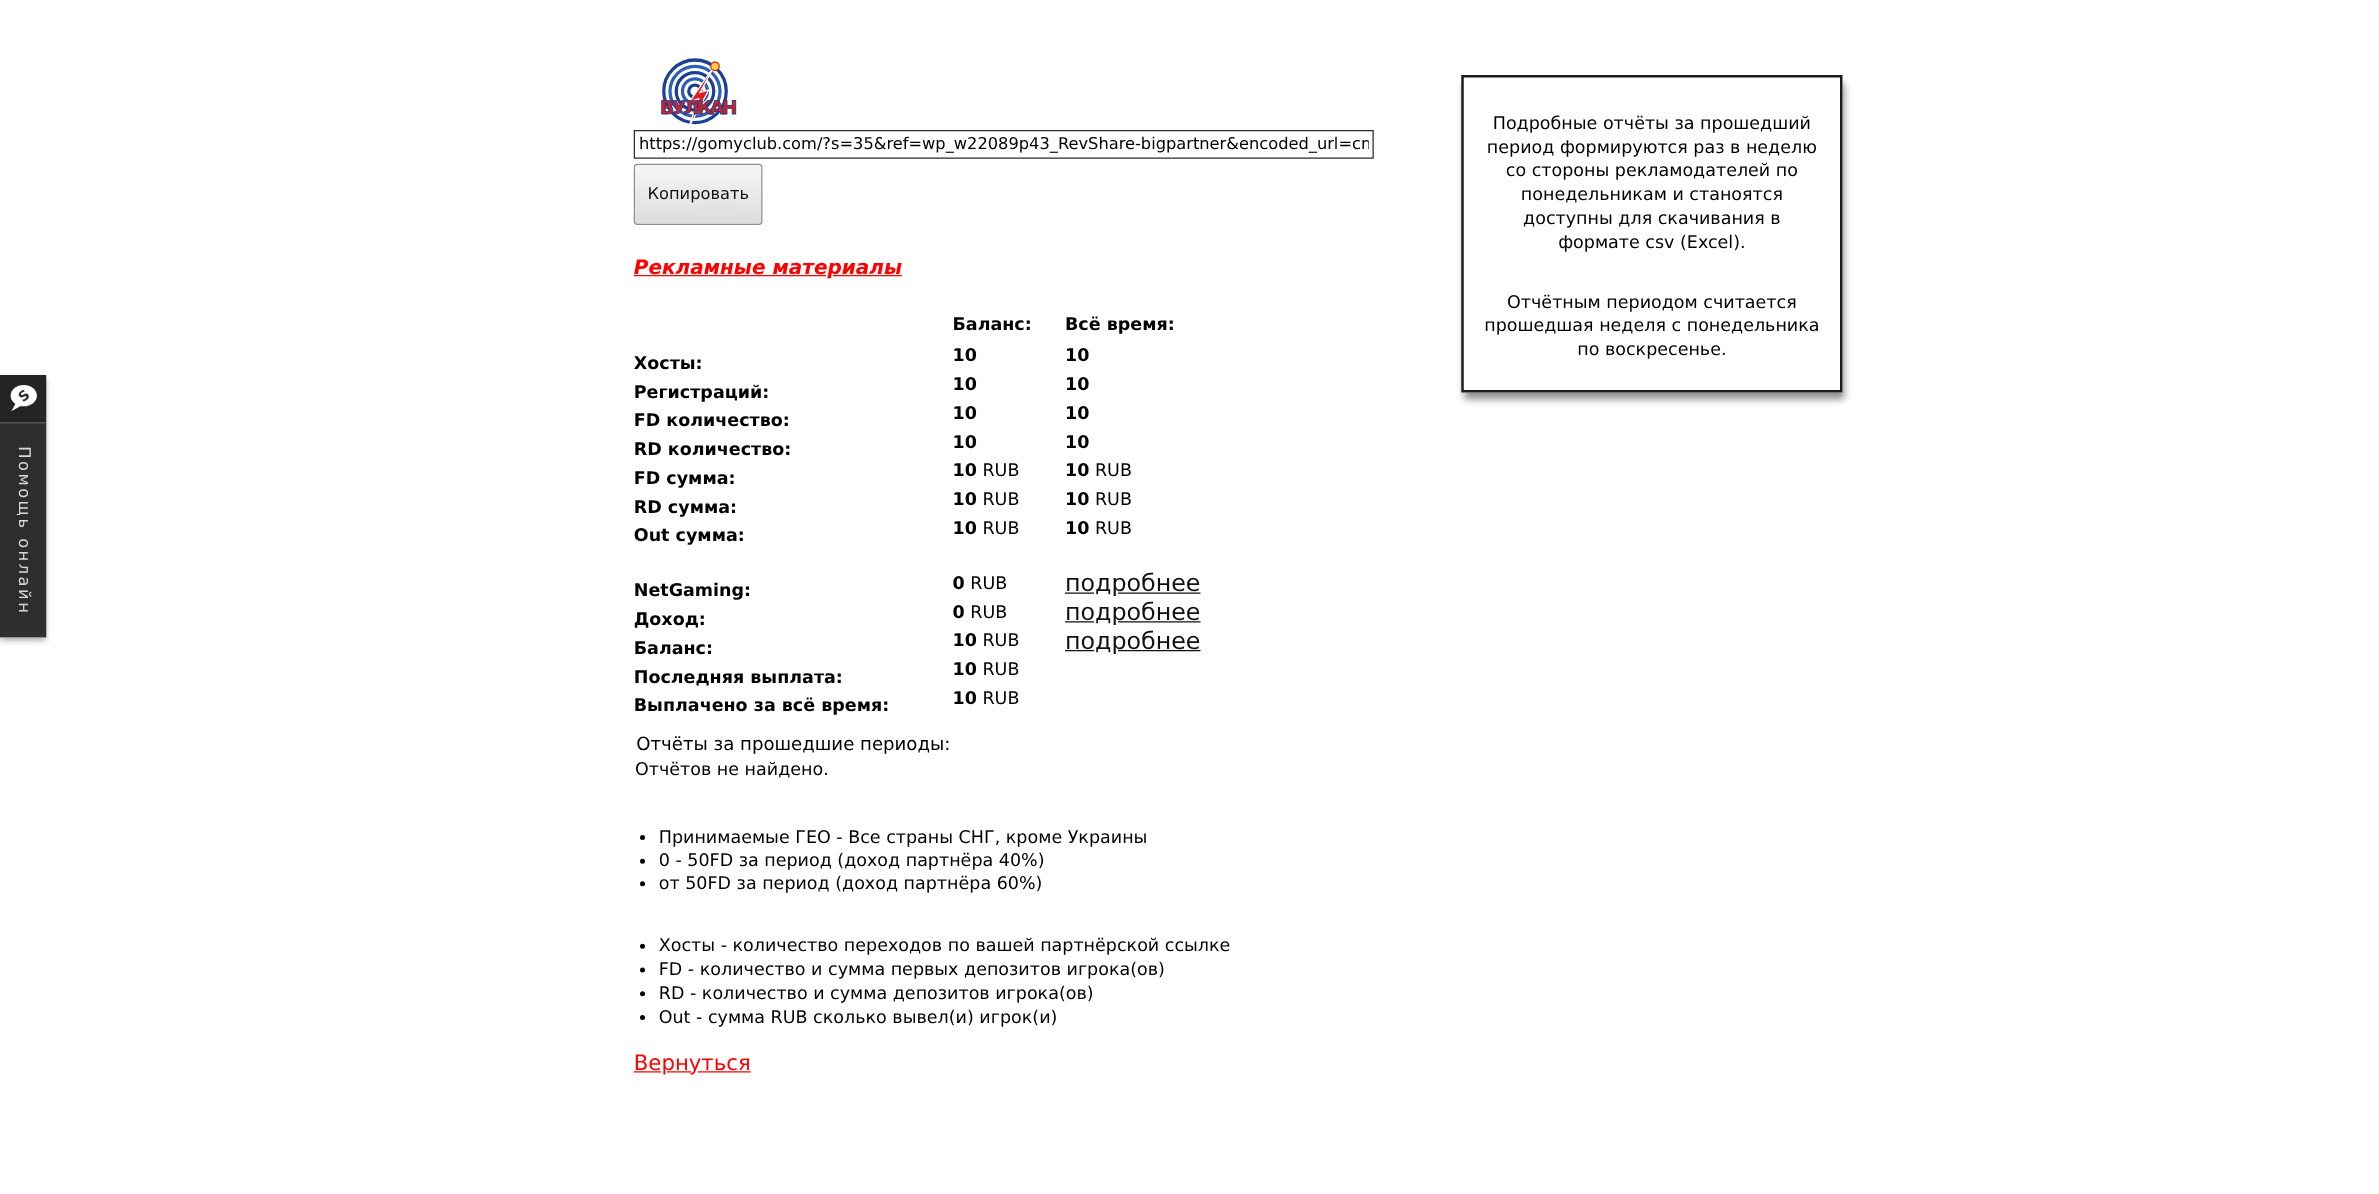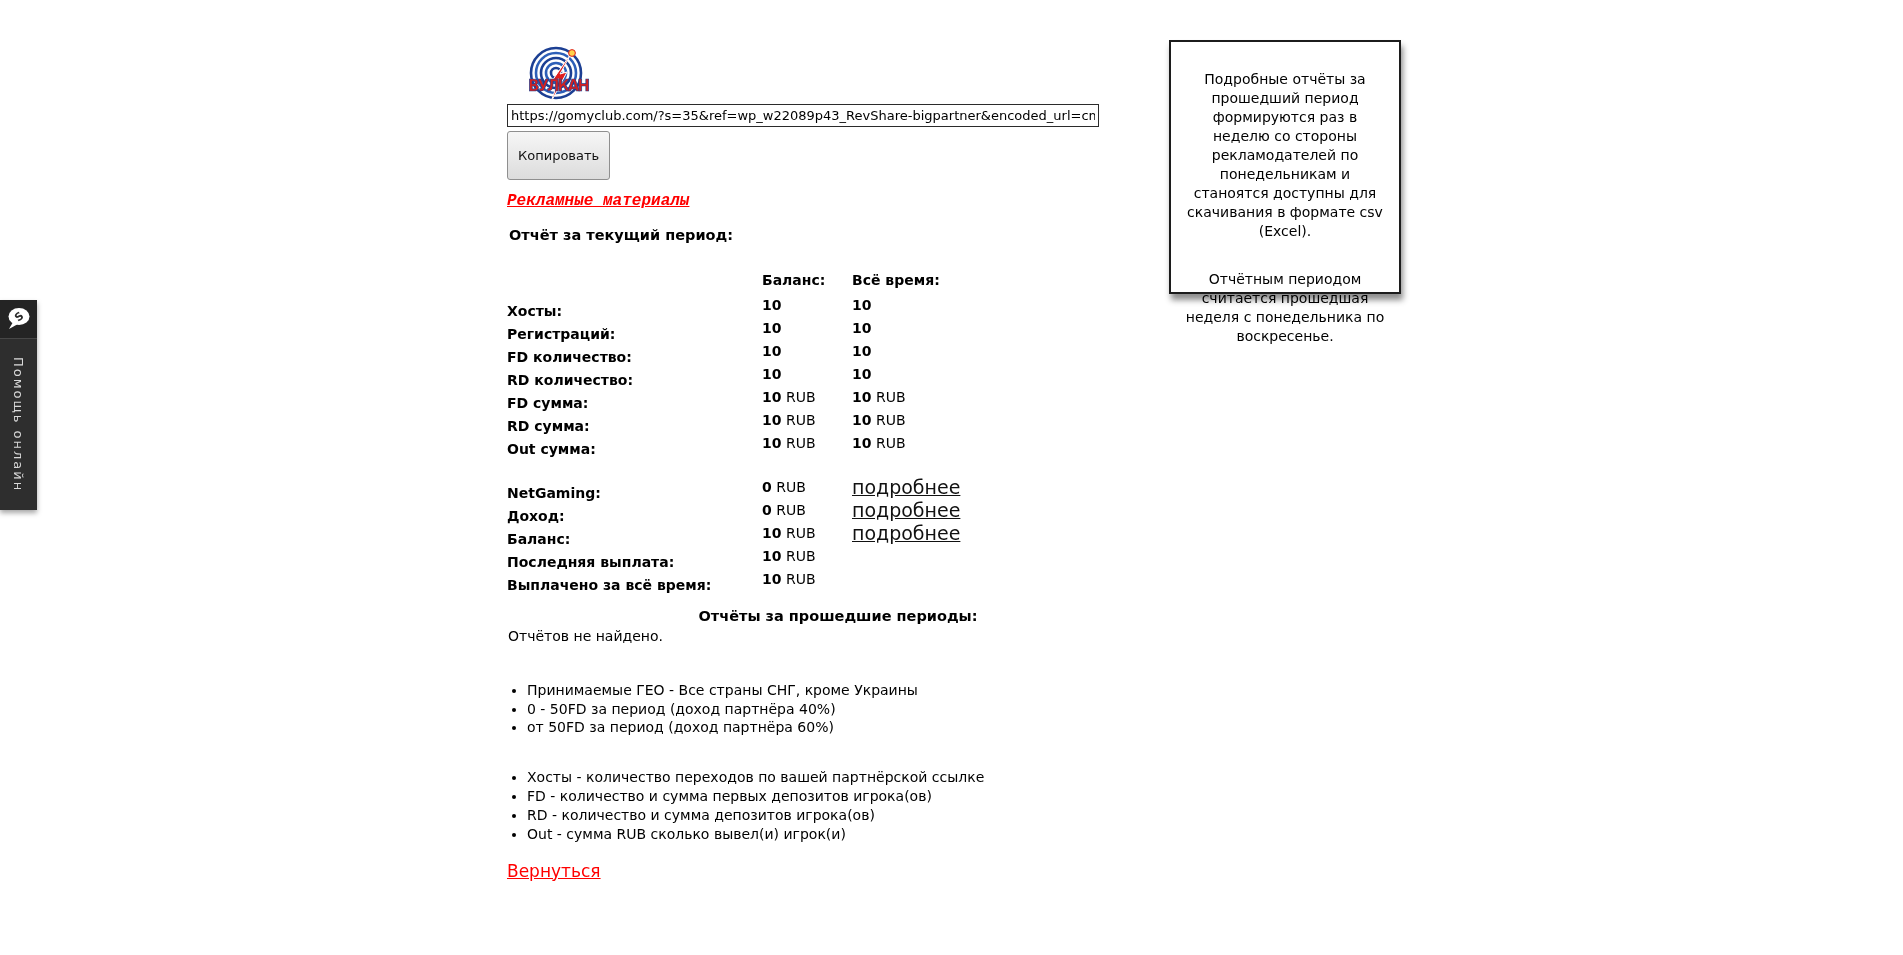--- a/index.html
+++ b/index.html
@@ -21,47 +21,47 @@
   .logo { display:block; margin:44px 0 0 18px; width:68px; height:60px; }
 
   .ref-url { display:block; margin-top:0; width:592px; height:23px; border:1px solid #2b2b2b;
              font-family:"DejaVu Sans", sans-serif; font-size:13px; padding:2px 3px; color:#000;
              background:#fff; }
   .copy-btn { display:inline-block; margin-top:4px; padding:16px 10px; font-family:"DejaVu Sans", sans-serif;
               font-size:13px; color:#111; background:linear-gradient(#f6f6f6,#dcdcdc);
               border:1px solid #8f8f8f; border-radius:3px; cursor:pointer; }
 
   .red-link { color:#ff0000; text-decoration:underline; cursor:pointer; }
-  .materials { display:inline-block; margin-top:12px; font-size:16px; font-weight:bold; font-style:italic;font-family:Liberation Mono, monospace; }
+  .materials { display:inline-block; margin-top:24px; font-size:16px; font-weight:bold; font-style:italic; }
   .back { display:inline-block; margin-top:17px; font-size:17px; font-weight:normal; }
 
   .sec-title { margin:17px 0 0 2px; font-size:14.5px; font-weight:bold; }
   .sec-note  { margin:5px 0 0 0; font-size:14px; }
 
   .stats-table { margin-top:25px; }
   .srow { display:grid; grid-template-columns:255px 90px auto; height:23px; align-items:center;
           font-size:14px; }
   .srow .lbl { font-weight:bold;margin-top:12px; }
   .srow .hdr { font-weight:bold; }
   .val b { font-weight:bold; }
   .val .unit { font-weight:normal; }
 
   .finance { margin-top:21px; }
   .more-link { color:#111; text-decoration:underline; font-size:19px; cursor:pointer; }
 
-  .past-title { margin:20px 0 0 2px; font-size:14.5px; font-weight:bold;text-align:center; }
+  .past-title { margin:20px 0 0 2px; font-size:14.5px; font-weight:normal; }
   .past-empty { margin:4px 0 0 1px; font-size:14px; }
 
   ul.blist { margin:37px 0 0 3px; padding-left:17px; list-style:disc; }
   ul.blist li { font-size:14px; line-height:18.5px; }
   ul.blist.glossary { margin-top:31px; }
   ul.blist.glossary li { line-height:19px; }
 
   
-  .info-box { position:absolute; left:1169px; top:40px; width:232px; height:254px;
+  .info-box { position:absolute; left:1169px; top:60px; width:305px; height:254px;
               border:2px solid #1c1c1c; background:#fff; box-shadow:2px 6px 6px rgba(0,0,0,.45);
               text-align:center; font-size:14px; line-height:19px; padding:28px 14px 0; }
   .info-box .p2 { margin-top:29px; }
 </style>
 </head>
 <body>
 
 <div class="page">
 
   <aside class="help-tab">
@@ -89,21 +89,20 @@
       <circle cx="47" cy="9" r="3.4" fill="#ffd24a" stroke="#e01e1e" stroke-width="1"></circle>
       <text x="34" y="47" text-anchor="middle" font-size="15" font-weight="bold" fill="#d42020" stroke="#1c3f93" stroke-width="0.7" textLength="62">ВУЛКАН</text>
     </svg>
 
     <input class="ref-url" type="text" value="https://gomyclub.com/?s=35&amp;ref=wp_w22089p43_RevShare-bigpartner&amp;encoded_url=cmVnaXN" style="">
 
     <button class="copy-btn">Копировать</button>
 
     <div><a class="red-link materials">Рекламные материалы</a></div>
 
-    <h3 class="sec-title">Отчёт за текущий период:</h3>
 
     
     <div class="stats-table">
       <div class="srow">
         <div></div>
         <div class="hdr">Баланс:</div>
         <div class="hdr">Всё время:</div>
       </div>
       <div>
 

